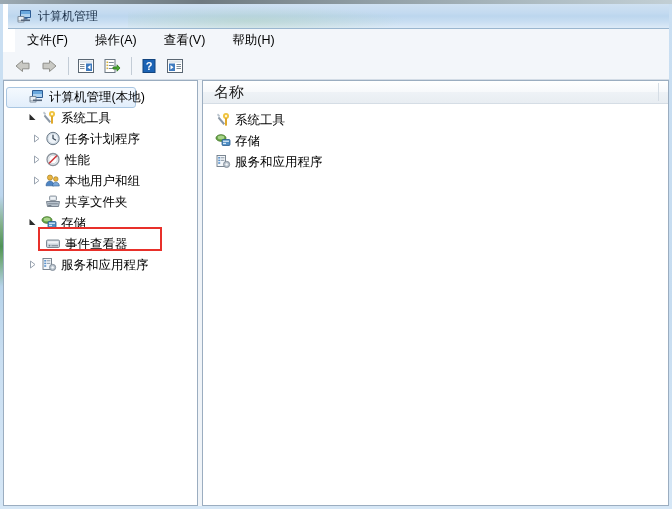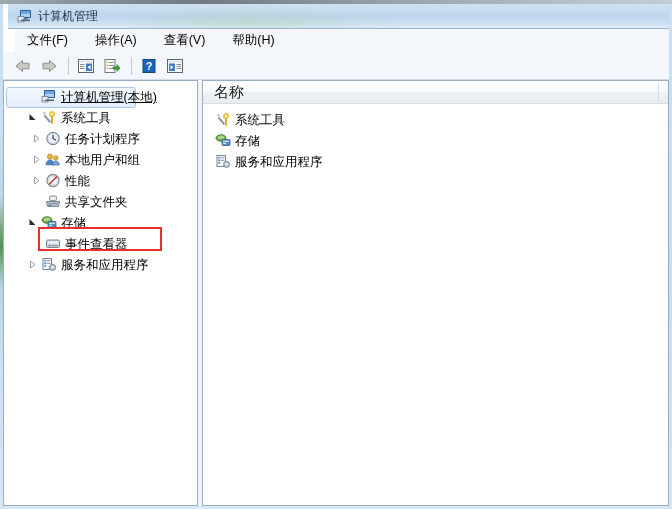--- a/index.html
+++ b/index.html
@@ -209,21 +209,21 @@
     left: 2px; top: 1px;
     height: 19px;
     border: 1px solid #a9c6e2;
     border-radius: 3px;
     background: linear-gradient(180deg,#f4f9fe 0%, #e2eefb 100%);
     z-index: 0;
   }
   .tree-row > * { position: relative; z-index: 1; }
 
   
-  .ind0 { padding-left: 20px; text-decoration: underline; }
+  .ind0 { padding-left: 8px; }
   .ind1 { padding-left: 20px; }
   .ind2 { padding-left: 24px; }
 
   
   .col-header {
     position: relative;
     height: 22px;
     background: linear-gradient(180deg,#ffffff 0%, #f7f9fb 48%, #eef2f6 52%, #e8edf2 100%);
     border-bottom: 1px solid #d5dde5;
     display: flex;
@@ -416,43 +416,43 @@
 
 
         <div class="tree-row ind2">
           <span class="tw-toggle">
             <svg width="9" height="9" viewBox="0 0 9 9">
                 <path d="M2.5 1 L7 4.5 L2.5 8 Z" fill="none" stroke="#9aa4b0" stroke-width="1"></path>
               </svg>
           </span>
           <span class="tw-icon">
             <svg width="16" height="15" viewBox="0 0 16 15">
-              <circle cx="5" cy="4.6" r="2.6" fill="#e9b441" stroke="#9c7512" stroke-width=".6"></circle>
-              <path d="M1 12.8 C1 9.5 3 8 5 8 C7 8 9 9.5 9 12.8 Z" fill="#4d84c4" stroke="#2c5a92" stroke-width=".6"></path>
-              <circle cx="10.8" cy="6" r="2.3" fill="#e9b441" stroke="#9c7512" stroke-width=".6"></circle>
-              <path d="M7.5 13 C7.5 10.3 9 9.2 10.8 9.2 C12.6 9.2 14.3 10.3 14.3 13 Z" fill="#7aa7d8" stroke="#2c5a92" stroke-width=".6"></path>
-            </svg>
-          </span>
-          <span class="tw-label">本地用户和组</span>
+              <circle cx="8" cy="7.5" r="6" fill="#f0f3f6" stroke="#8a929b" stroke-width="1.3"></circle>
+              <circle cx="8" cy="7.5" r="4.2" fill="#ffffff" stroke="#b9c0c7" stroke-width=".6"></circle>
+              <path d="M4 11.5 L12 3.5" stroke="#d0373a" stroke-width="1.6"></path>
+            </svg>
+          </span>
+          <span class="tw-label">性能</span>
         </div>
 
         <div class="tree-row ind2">
           <span class="tw-toggle">
             <svg width="9" height="9" viewBox="0 0 9 9">
                 <path d="M2.5 1 L7 4.5 L2.5 8 Z" fill="none" stroke="#9aa4b0" stroke-width="1"></path>
               </svg>
           </span>
           <span class="tw-icon">
             <svg width="16" height="15" viewBox="0 0 16 15">
-              <circle cx="8" cy="7.5" r="6" fill="#f0f3f6" stroke="#8a929b" stroke-width="1.3"></circle>
-              <circle cx="8" cy="7.5" r="4.2" fill="#ffffff" stroke="#b9c0c7" stroke-width=".6"></circle>
-              <path d="M4 11.5 L12 3.5" stroke="#d0373a" stroke-width="1.6"></path>
-            </svg>
-          </span>
-          <span class="tw-label">性能</span>
+              <circle cx="5" cy="4.6" r="2.6" fill="#e9b441" stroke="#9c7512" stroke-width=".6"></circle>
+              <path d="M1 12.8 C1 9.5 3 8 5 8 C7 8 9 9.5 9 12.8 Z" fill="#4d84c4" stroke="#2c5a92" stroke-width=".6"></path>
+              <circle cx="10.8" cy="6" r="2.3" fill="#e9b441" stroke="#9c7512" stroke-width=".6"></circle>
+              <path d="M7.5 13 C7.5 10.3 9 9.2 10.8 9.2 C12.6 9.2 14.3 10.3 14.3 13 Z" fill="#7aa7d8" stroke="#2c5a92" stroke-width=".6"></path>
+            </svg>
+          </span>
+          <span class="tw-label">本地用户和组</span>
         </div>
 
         <div class="tree-row ind2">
           <span class="tw-toggle"></span>
           <span class="tw-icon">
             <svg width="16" height="15" viewBox="0 0 16 15">
               <rect x="4.5" y="2" width="7" height="4.5" rx="1" fill="#cfd7df" stroke="#7d8892" stroke-width=".8"></rect>
               <rect x="5.6" y="3" width="4.8" height="2.6" fill="#eef2f6"></rect>
               <path d="M1.5 7.5 L14.5 7.5 L13.5 12.5 L2.5 12.5 Z" fill="#b9c3cd" stroke="#6f7b87" stroke-width=".9"></path>
               <rect x="3.2" y="9" width="9.6" height="1.4" fill="#8d98a4"></rect>

